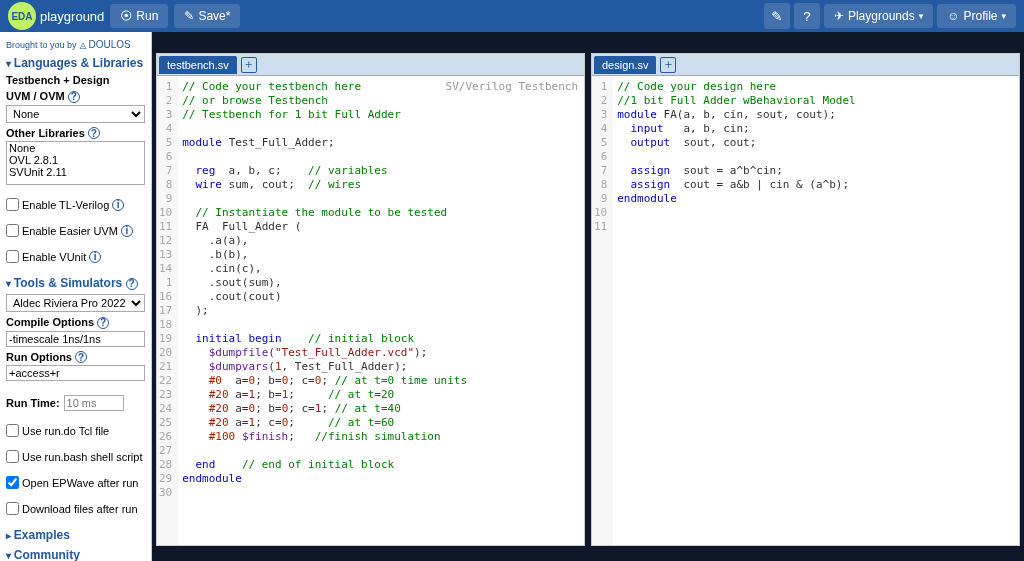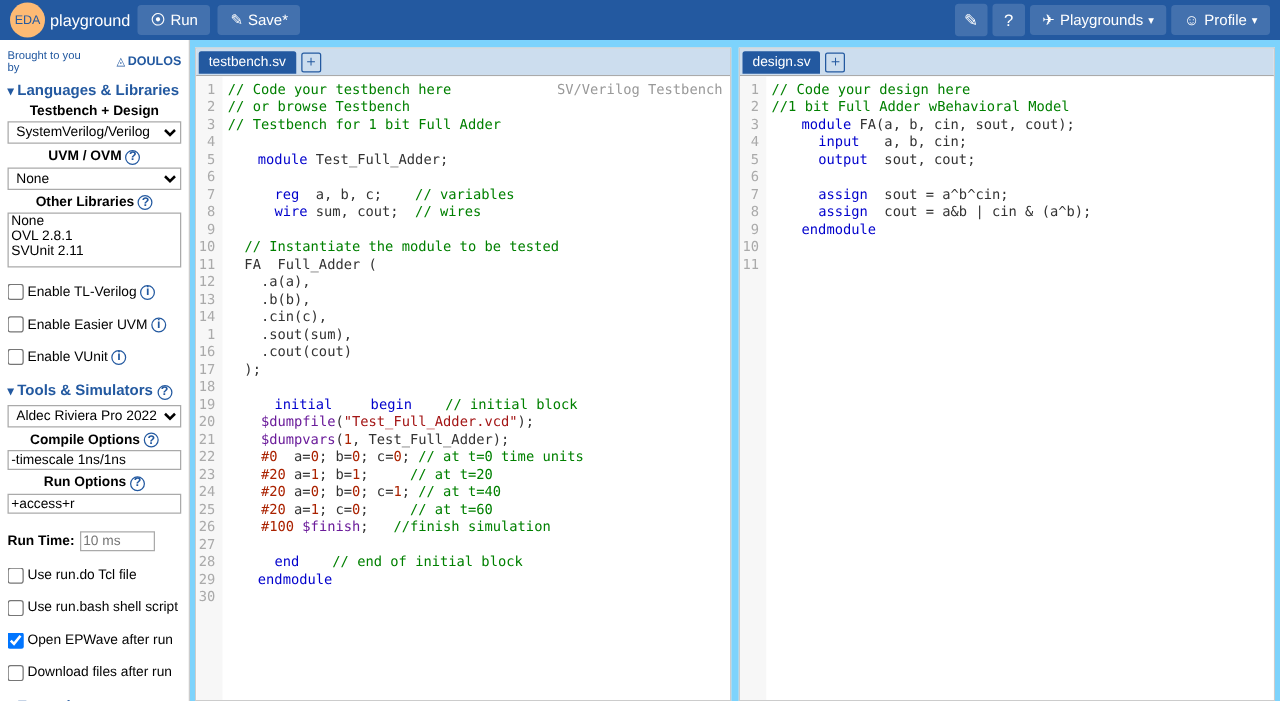--- a/index.html
+++ b/index.html
@@ -1,55 +1,55 @@
 <!DOCTYPE html>
 <html><head>
 <meta charset="utf-8">
 <style>
 * { box-sizing: border-box; margin: 0; padding: 0; }
 body { font-family: Arial, Helvetica, sans-serif; font-size: 12px; background: #fff; width: 1024px; height: 561px; overflow: hidden; }
 .topbar { background: #2359a0; color: #fff; height: 32px; display: flex; align-items: center; padding: 0 8px; }
 .logo-area { display: flex; align-items: center; gap: 4px; font-weight: bold; }
-.logo-eda { background: #fdba74; color: #2359a0; border-radius: 50%; width: 28px; height: 28px; display: flex; align-items: center; justify-content: center; font-size: 10px; font-weight: normal; }
+.logo-eda { background: #bef264; color: #2359a0; border-radius: 50%; width: 28px; height: 28px; display: flex; align-items: center; justify-content: center; font-size: 10px; font-weight: bold; }
 .logo-text { font-size: 13px; font-weight: normal; }
 .top-btn { background: rgba(255,255,255,0.15); color: #fff; border: none; padding: 5px 10px; margin-left: 6px; border-radius: 3px; cursor: pointer; font-size: 12px; display: flex; align-items: center; gap: 4px; }
 .top-right { margin-left: auto; display: flex; align-items: center; gap: 4px; }
 .top-right .icbtn { background: rgba(255,255,255,0.15); color:#fff; border:none; width:26px; height:26px; border-radius:3px; cursor:pointer; display:flex; align-items:center; justify-content:center; }
 .top-right .dd { background: rgba(255,255,255,0.15); color:#fff; border:none; padding:5px 10px; border-radius:3px; cursor:pointer; font-size:12px; display:flex; align-items:center; gap:4px; }
 .main { display: flex; height: calc(100% - 32px); }
 .sidebar { width: 152px; border-right: 1px solid #ccc; padding: 4px 6px; overflow-y: auto; font-size: 11px; }
-.brought { color: #2359a0; font-size: 9px; margin: 3px 0 6px; display:flex; align-items:center; gap:17px; }
-.doulos { font-weight: bold; font-size: 10px; }
+.brought { color: #2359a0; font-size: 9px; margin: 3px 0 6px; display:flex; align-items:center; gap:3px; }
+.doulos { font-weight: normal; font-size: 10px; }
 .section-h { color: #2359a0; font-weight: bold; font-size: 12px; margin: 6px 0 4px; cursor: pointer; }
 .section-h::before { content: "▾ "; font-size:10px;}
 .section-h.collapsed::before { content: "▸ "; }
-.lbl { font-weight: bold; font-size: 11px; margin: 4px 0 2px; display:block;text-align:center; }
+.lbl { font-weight: bold; font-size: 11px; margin: 4px 0 2px; display:block; }
 .sel { width: 100%; font-size: 11px; border:1px solid #aaa; padding:1px 2px; background:#fff; }
 .inp { width: 100%; font-size: 11px; border:1px solid #aaa; padding:1px 2px; }
 .liblist { border:1px solid #aaa; width:100%; height:44px; overflow-y:auto; font-size:11px; background:#fff; }
 .liblist div { padding:0 2px; }
 .chkrow { display:flex; align-items:center; gap:3px; margin:13px 0; font-size:11px; }
 .chkrow input { margin:0; }
 .info-ic { color:#2359a0; font-weight:bold; font-size:10px; border:1px solid #2359a0; border-radius:50%; width:12px; height:12px; display:inline-flex; align-items:center; justify-content:center; }
 .runtime-row { display:flex; align-items:center; gap:4px; margin-top:14px;}
 .runtime-row .inp { width:60px; }
 .sb-btn { width:120px; margin:4px auto; display:block; background:#2b78c9; color:#fff; border:none; border-radius:3px; padding:5px 0; font-size:11px; cursor:pointer; }
 .tw-btn { width:130px; margin:4px auto 0; display:block; background:#1da1f2; color:#fff; border:none; border-radius:3px; padding:4px 0; font-size:10px; cursor:pointer; }
-.editors { flex:1; display:flex; gap:6px; padding:0 4px; background:#7dd3fc; }
+.editors { flex:1; display:flex; gap:6px; padding:15px 4px; background:#0f172a; }
 .pane { flex:1; display:flex; flex-direction:column; background:#fff; border:1px solid #ccc; margin-top:6px; }
 .tabs { display:flex; align-items:center; background:#cde; border-bottom:1px solid #aaa; height:22px; }
 .tab { background:#2359a0; color:#fff; font-size:11px; padding:3px 8px; border-radius:2px 2px 0 0; margin-left:2px; cursor:pointer; }
 .addtab { color:#2359a0; border:1px solid #2359a0; width:16px; height:16px; display:flex; align-items:center; justify-content:center; margin-left:4px; border-radius:2px; cursor:pointer; font-size:12px; }
 .editor { flex:1; display:flex; font-family: "Consolas","Menlo",monospace; font-size:11px; position:relative; overflow:auto; background:#fff; }
 .gutter { background:#f7f7f7; color:#aaa; text-align:right; padding:4px 6px 4px 2px; user-select:none; }
 .gutter div { height:14px; line-height:14px; }
 .code { padding:4px 4px; white-space:pre; line-height:14px; color:#333; }
 .hint { position:absolute; right:6px; top:4px; color:#999; font-size:11px; }
 .c-cmt { color:#008000; }
-.c-kw { color:#0000cc;margin-left:24px; }
+.c-kw { color:#0000cc; }
 .c-str { color:#a31515; }
 .c-num { color:#aa2200; }
 .c-id { color:#333; }
 .c-sys { color:#6a1b9a; }
 .caret::after{content:" ▾"; font-size:9px;}
 </style>
 </head>
 <body>
 
 <div class="topbar">
@@ -84,21 +84,20 @@
     <div class="brought">
         <span>Brought to you by</span> 
         <span style="display:flex;align-items:center;gap:2px;">
           <span style="color:#2359a0;">◬</span>
           <span class="doulos">DOULOS</span>
         </span>
       </div>
 
     <div class="section-h">Languages &amp; Libraries</div>
     <span class="lbl">Testbench + Design</span>
-    <select class="sel"><option>SystemVerilog/Verilog</option></select>
     <span class="lbl"><span>UVM / OVM</span> <span class="info-ic">?</span></span>
     <select class="sel"><option>None</option></select>
     <span class="lbl"><span>Other Libraries</span> <span class="info-ic">?</span></span>
     <div class="liblist">
       <div>None</div>
       <div>OVL 2.8.1</div>
       <div>SVUnit 2.11</div>
     </div>
     <label class="chkrow">
         <input type="checkbox" style="">

